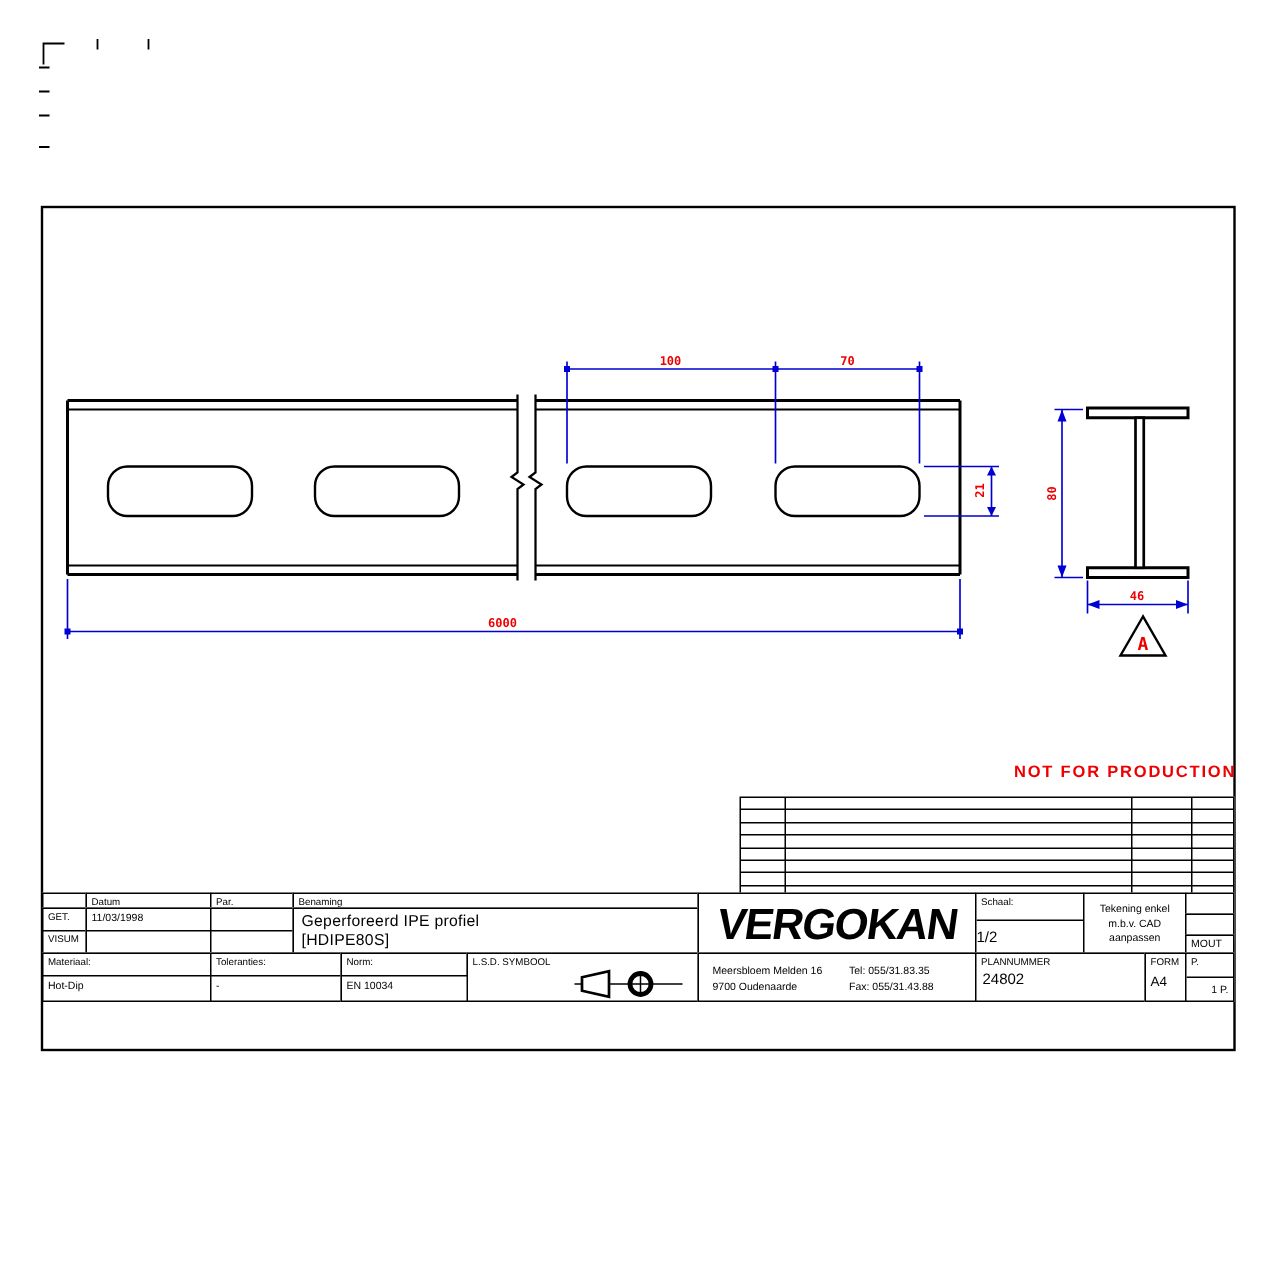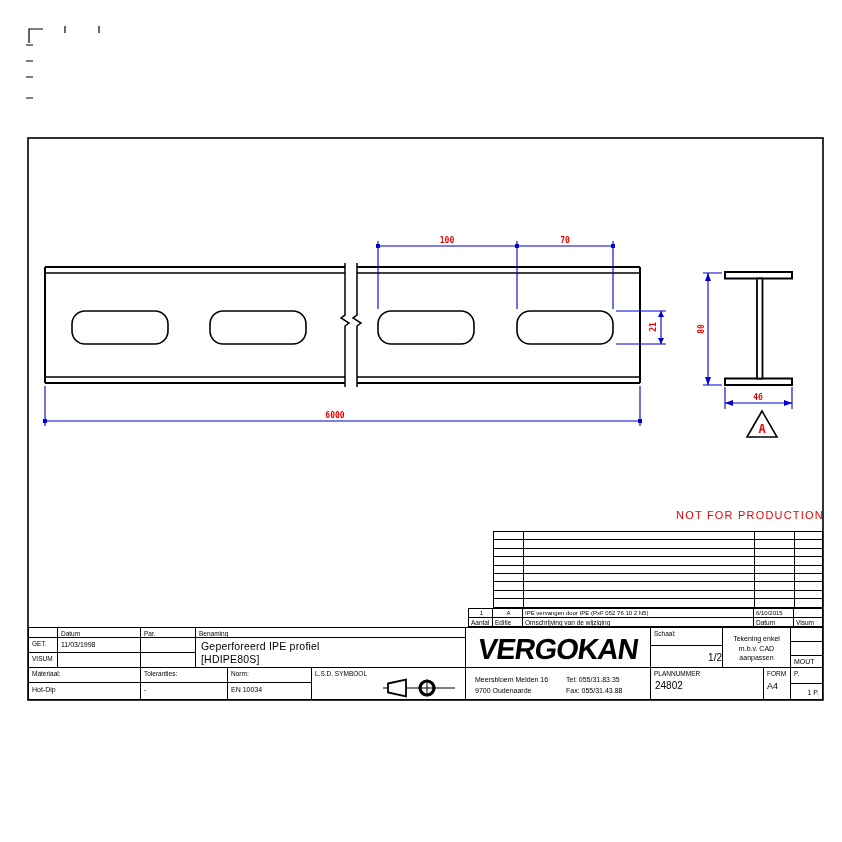--- a/index.html
+++ b/index.html
@@ -2,21 +2,21 @@
 <html><head>
 <meta charset="utf-8">
 <style>
   html,body{margin:0;padding:0}
   body{width:842px;height:842px;background:#ffffff;position:relative;overflow:hidden;
        font-family:"Liberation Sans",sans-serif;color:#000}
   #cad-svg{position:absolute;left:0;top:0}
   .abs{position:absolute;box-sizing:border-box}
   .red{color:#ee0000}
   .notes{font-family:"DejaVu Sans Mono",monospace;font-size:11px;line-height:21px;letter-spacing:.3px;white-space:pre}
-  .warning{font-size:11px;font-weight:normal;letter-spacing:1.2px;white-space:nowrap}
+  .warning{font-size:11px;font-weight:bold;letter-spacing:1.2px;white-space:nowrap}
   .cell{position:absolute;box-sizing:border-box;border:1px solid #000;background:#fff;overflow:hidden;white-space:nowrap}
   .lbl{font-size:6.5px;padding:2px 0 0 3px}
   .val{font-size:7.5px;padding:3px 0 0 3px}
   .benaming{font-size:10.5px;line-height:13px;padding:2px 0 0 5px;letter-spacing:.2px}
   .rcell{position:absolute;box-sizing:border-box;border:1px solid #000;background:#fff;overflow:hidden;
          font-size:6px;white-space:nowrap;padding:1px 0 0 2px}
   .rhead{font-size:6.5px}
   .revrow{border-bottom:1px solid #000}
   .vline{position:absolute;top:0;bottom:0;width:1px;background:#000}
   .logo{font-weight:bold;font-size:29px;letter-spacing:-1px;transform:skewX(-8deg);white-space:nowrap}
@@ -114,21 +114,21 @@
   <div class="rcell" style="left:285px;top:77px;width:41px;height:10px">6/10/2015</div>
   <div class="rcell" style="left:325px;top:77px;width:30px;height:10px"></div>
 
   <div class="rcell rhead" style="left:0;top:86px;width:25px;height:10px">Aantal</div>
   <div class="rcell rhead" style="left:24px;top:86px;width:31px;height:10px">Editie</div>
   <div class="rcell rhead" style="left:54px;top:86px;width:232px;height:10px">Omschrijving van de wijziging</div>
   <div class="rcell rhead" style="left:285px;top:86px;width:41px;height:10px">Datum</div>
   <div class="rcell rhead" style="left:325px;top:86px;width:30px;height:10px">Visum</div>
 </div>
 
-<div class="abs" style="left:28px;top:627px;width:795px;height:66px">
+<div class="abs" style="left:28px;top:595px;width:795px;height:66px">
 
   <div class="cell lbl" style="left:0;top:0;width:30px;height:11px"></div>
   <div class="cell lbl" style="left:29px;top:0;width:84px;height:11px">Datum</div>
   <div class="cell lbl" style="left:112px;top:0;width:56px;height:11px">Par.</div>
   <div class="cell lbl" style="left:167px;top:0;width:271px;height:11px">Benaming</div>
 
   <div class="cell lbl" style="left:0;top:10px;width:30px;height:16px">GET.</div>
   <div class="cell val" style="left:29px;top:10px;width:84px;height:16px;font-size:7px">11/03/1998</div>
   <div class="cell" style="left:112px;top:10px;width:56px;height:16px"></div>
   <div class="cell lbl" style="left:0;top:25px;width:30px;height:16px">VISUM</div>
@@ -165,21 +165,21 @@
       <div>9700 Oudenaarde</div>
     </div>
     <div class="addr" style="position:absolute;left:100px;top:6px">
       <div>Tel: 055/31.83.35</div>
       <div>Fax: 055/31.43.88</div>
     </div>
   </div>
 
   <div class="cell" style="left:622px;top:0;width:73px;height:41px">
     <div class="lbl" style="height:15px;border-bottom:1px solid #000">Schaal:</div>
-    <div style="font-size:10px;text-align:right;padding-top:6px">1/2</div>
+    <div style="font-size:10px;text-align:left;padding-top:6px">1/2</div>
   </div>
 
   <div class="cell" style="left:694px;top:0;width:69px;height:41px;text-align:center;font-size:7px;line-height:9.5px;padding-top:6px">
     <div>Tekening enkel</div>
     <div>m.b.v. CAD</div>
     <div>aanpassen</div>
   </div>
 
   <div class="cell" style="left:762px;top:0;width:33px;height:15px"></div>
   <div class="cell" style="left:762px;top:14px;width:33px;height:15px"></div>

